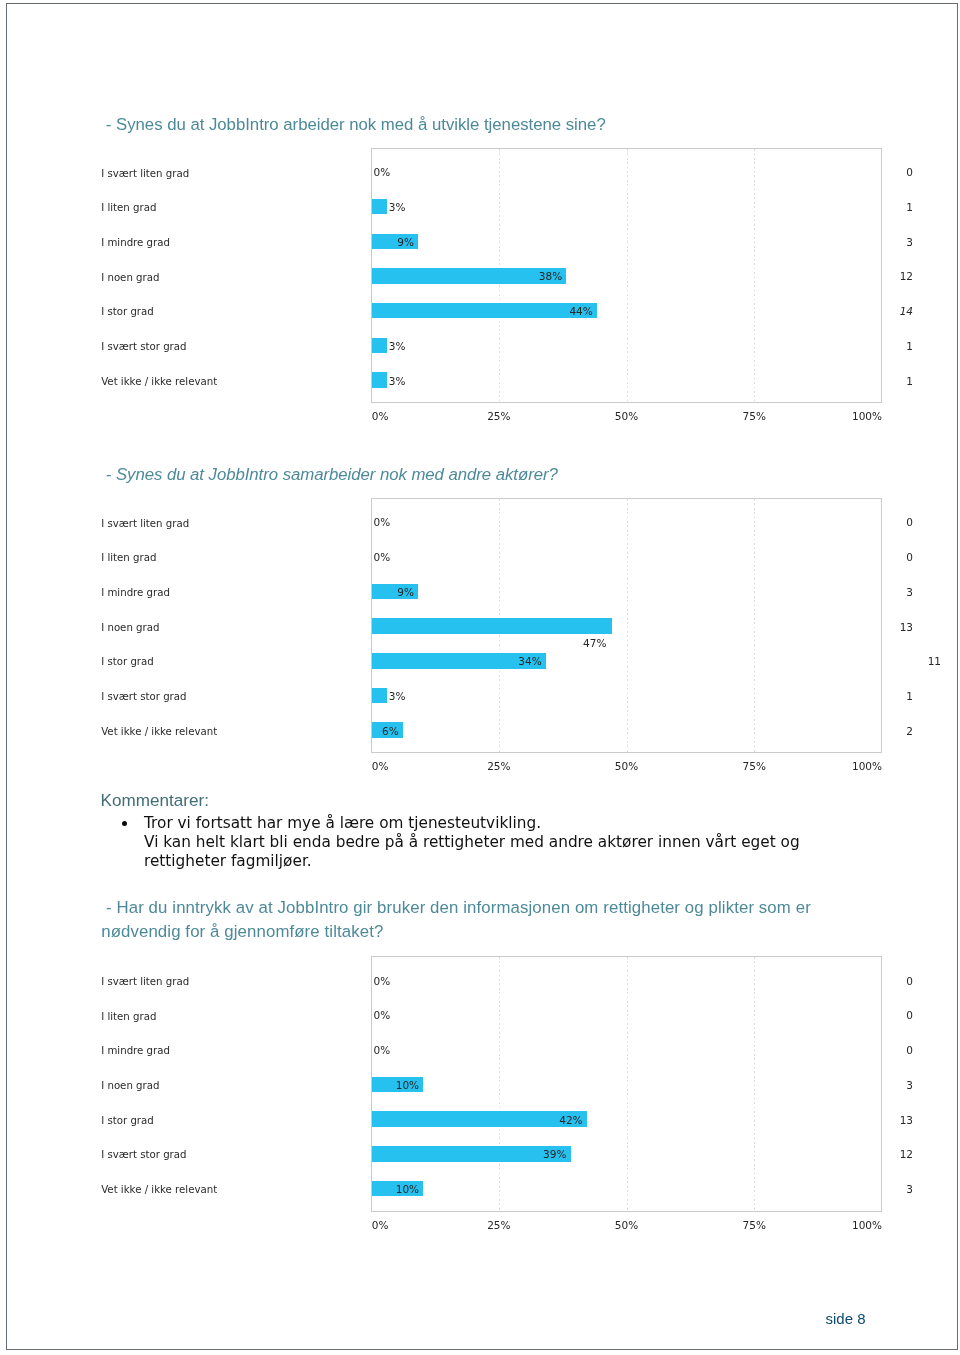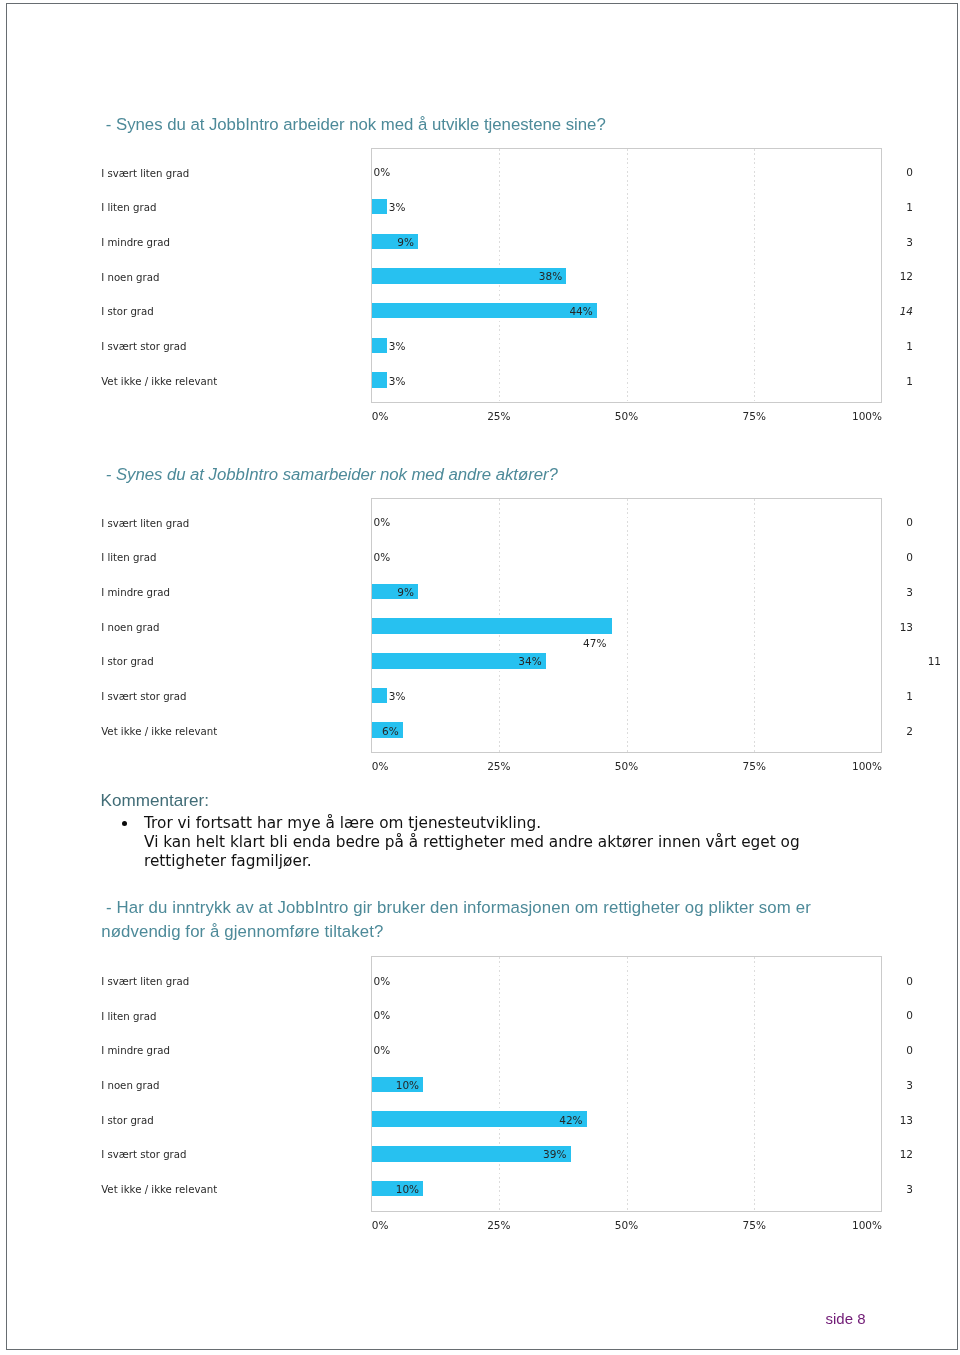--- a/index.html
+++ b/index.html
@@ -19,21 +19,21 @@
                          #dcdcdc 0 1.7px, rgba(255,255,255,0) 1.7px 4.4px);}
   .bar{position:absolute;background:#27c1f0;}
   .vlabel{position:absolute;font-size:10.5px;line-height:10.5px;color:#262626;white-space:nowrap;}
   .catlabel{position:absolute;font-size:10.2px;line-height:10.2px;color:#2a2a2a;white-space:nowrap;}
   .ticklabel{position:absolute;font-size:10.5px;line-height:10.5px;color:#262626;white-space:nowrap;}
   .countlabel{position:absolute;font-size:10.5px;line-height:10.5px;color:#262626;white-space:nowrap;}
   .komm{position:absolute;color:#416d77;
         font-family:"Liberation Sans",sans-serif;font-size:17.1px;line-height:17.1px;}
   .cmt{position:absolute;font-size:15.3px;line-height:15.3px;color:#111111;white-space:nowrap;}
   .bullet{position:absolute;width:5px;height:5px;border-radius:50%;background:#0b0b0b;}
-  .footer{position:absolute;color:#701a75;
+  .footer{position:absolute;color:#0c4a6e;
           font-family:"Liberation Sans",sans-serif;font-size:15px;line-height:15px;}
 </style>
 </head>
 <body>
 
 <div class="page"></div>
 <div class="content">
 <div class="q-title" style="left:101.2px;top:112.8px;width:720px;letter-spacing:-0.03px;"> - Synes du at JobbIntro arbeider nok med å utvikle tjenestene sine?</div>
 <div class="q-title" style="left:101.2px;top:462.8px;width:720px;letter-spacing:-0.055px;font-style:italic;"> - Synes du at JobbIntro samarbeider nok med andre aktører?</div>
 <div class="q-title" style="left:101.2px;top:895.9px;width:718px;letter-spacing:0.115px;"> - Har du inntrykk av at JobbIntro gir bruker den informasjonen om rettigheter og plikter som er nødvendig for å gjennomføre tiltaket?</div>

